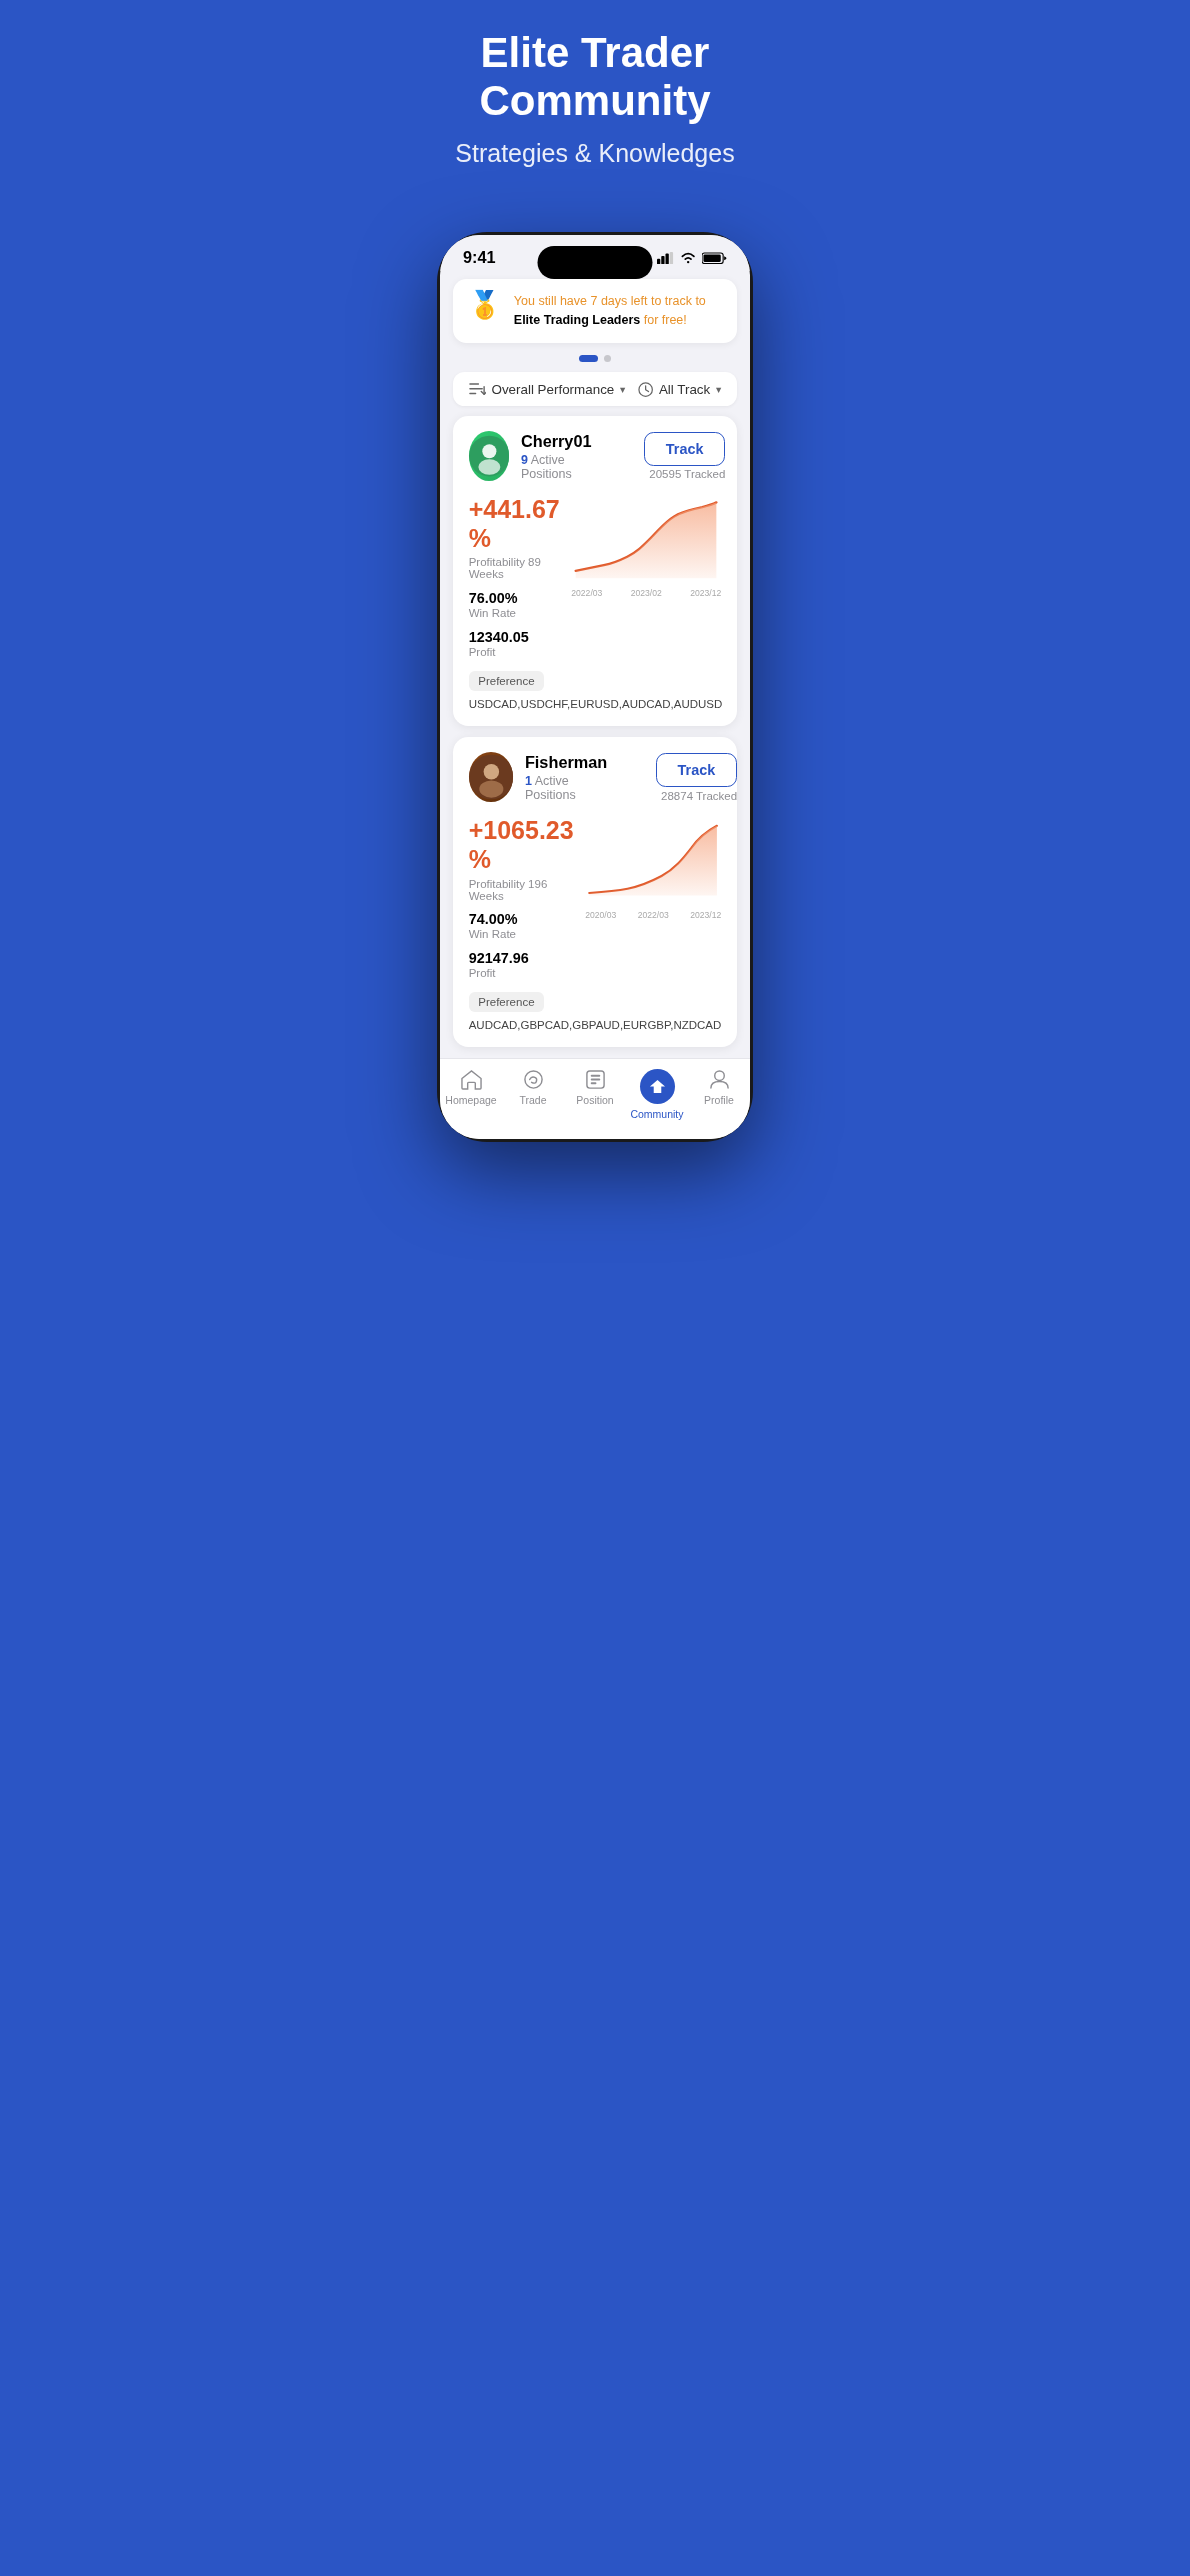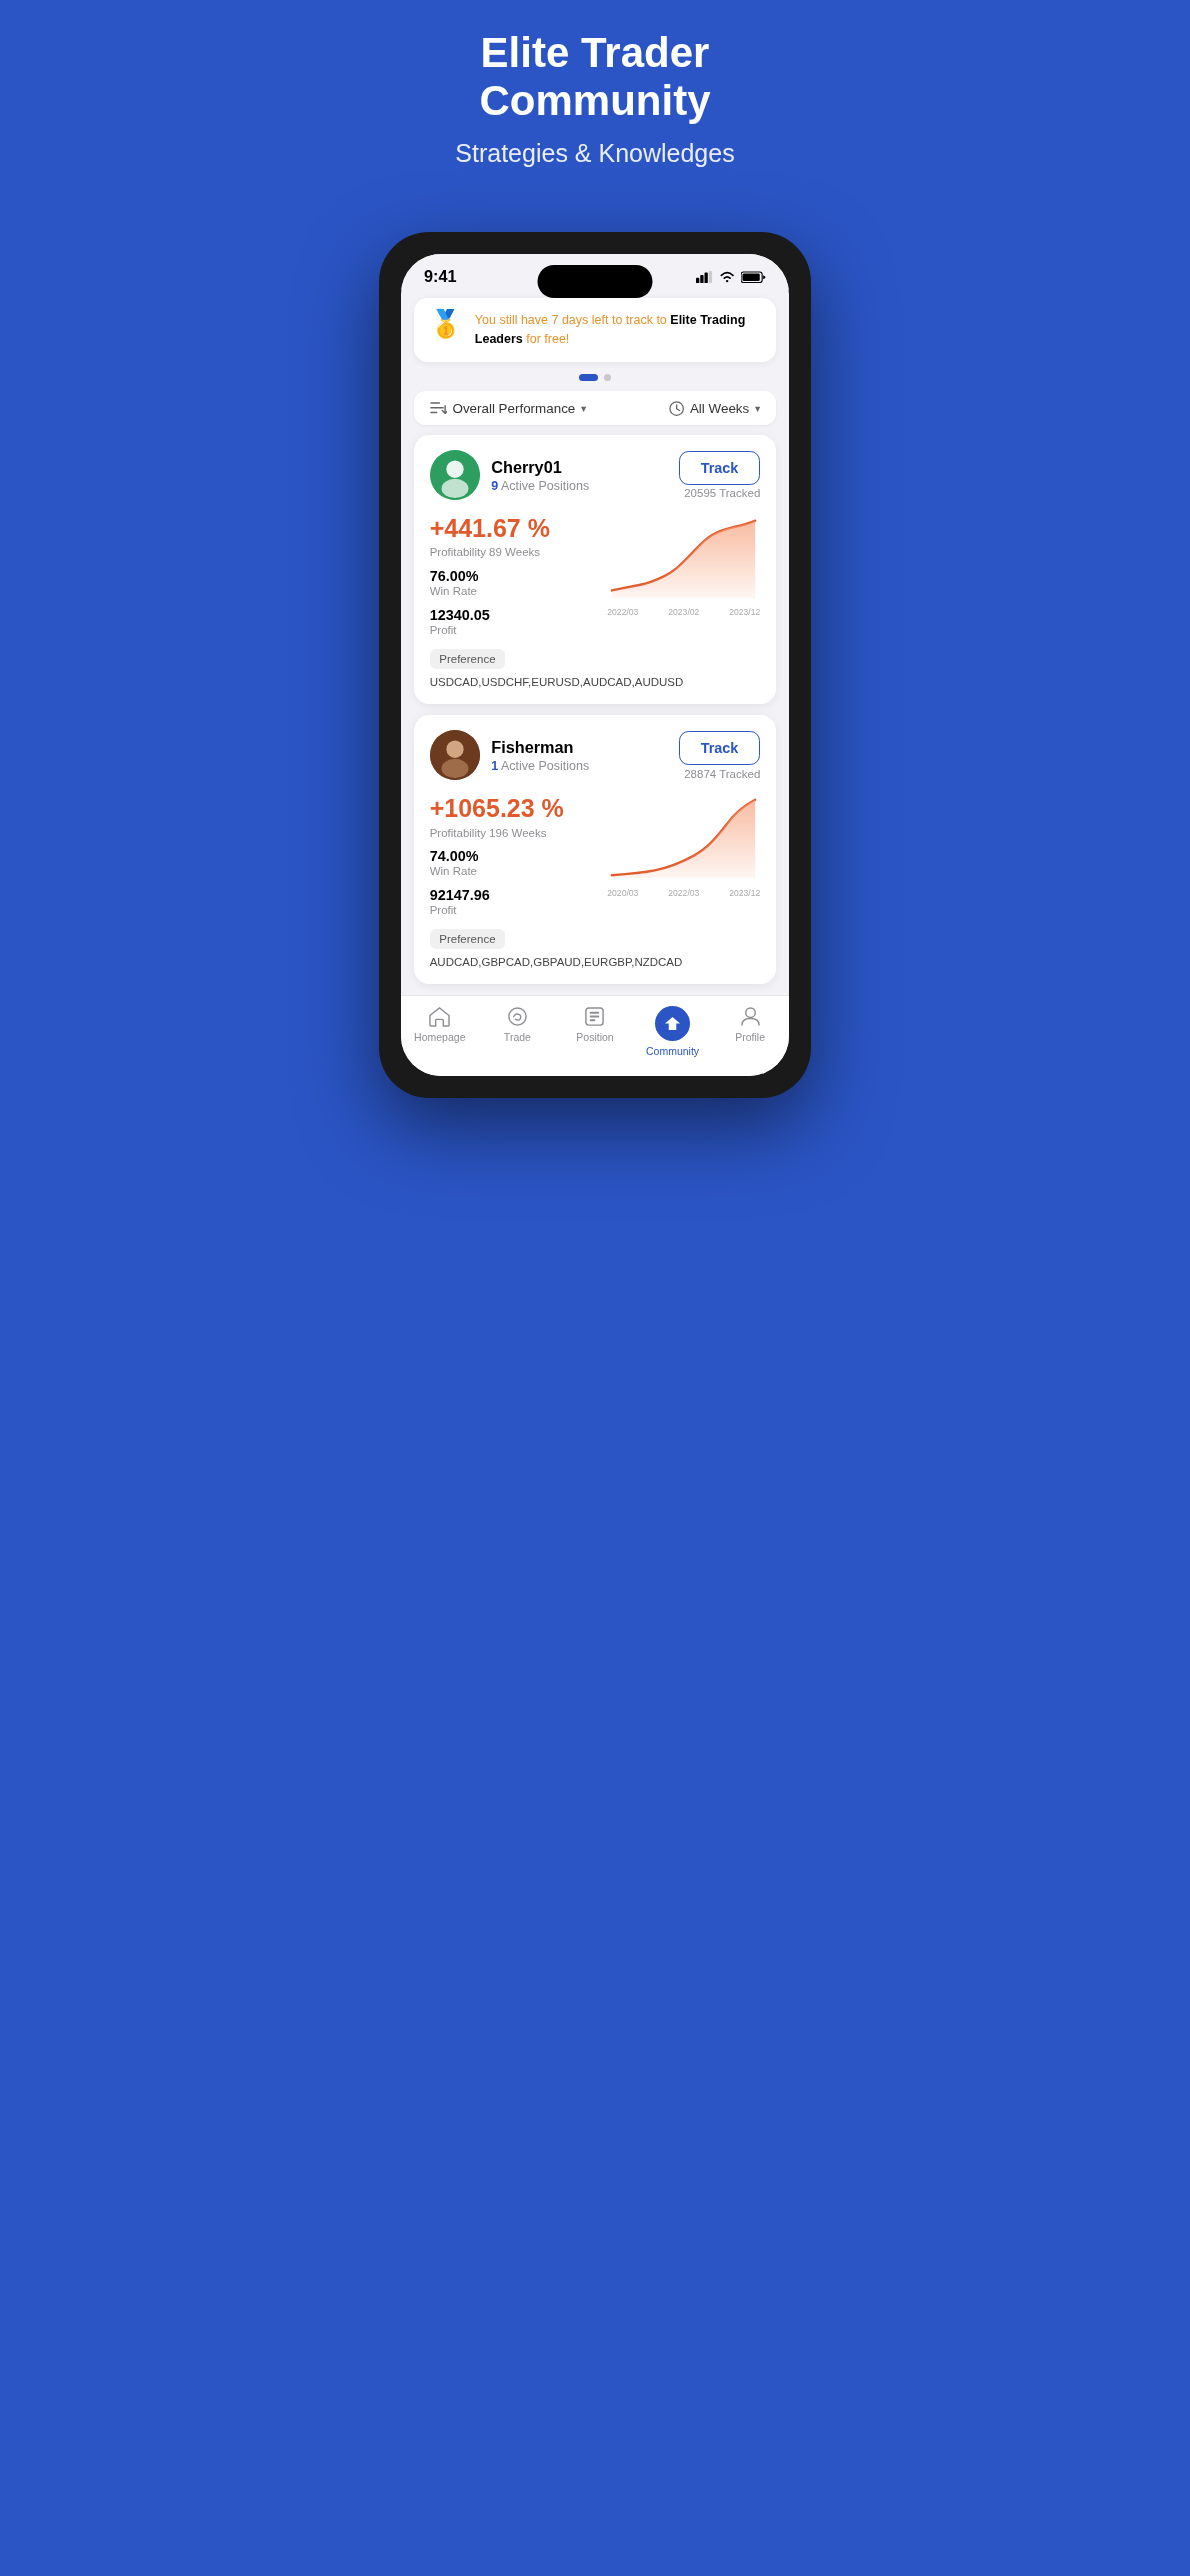--- a/index.html
+++ b/index.html
@@ -26,24 +26,24 @@
     .hero-subtitle {
       color: rgba(255,255,255,0.9);
       font-size: 25px;
       font-weight: 500;
       text-align: center;
       margin-bottom: 35px;
     }
 
     
     .phone {
-      width: 432px;
+      width: 316px;
       background: #1a1a1a;
       border-radius: 50px;
-      padding: 22px;
+      padding: 3px;
       box-shadow: 0 29px 77px rgba(0,0,0,0.5);
       position: relative;
     }
     .phone-inner {
       background: #f2f2f7;
       border-radius: 40px;
       overflow: hidden;
       position: relative;
     }
 
@@ -386,21 +386,21 @@
           <line x1="16" y1="13" x2="16" y2="5" stroke="#666" stroke-width="1.5" stroke-linecap="round"></line>
         </svg>
         <span>Overall Performance</span>
         <span class="chevron">▾</span>
       </div>
       <div class="filter-right">
         <svg width="15.3" height="15.3" viewBox="0 0 16 16" fill="none">
           <circle cx="8" cy="8" r="7" stroke="#666" stroke-width="1.3"></circle>
           <path d="M8 4 L8 8 L11 10" stroke="#666" stroke-width="1.3" stroke-linecap="round" stroke-linejoin="round"></path>
         </svg>
-        <span>All Weeks</span>
+        <span>All Track</span>
         <span class="chevron">▾</span>
       </div>
     </div>
 
     <div class="trader-card">
       <div class="trader-header">
         <div class="trader-left">
           <div class="avatar avatar-1">
             <svg width="50" height="50" viewBox="0 0 52 52">
               <circle cx="26" cy="26" r="26" fill="#2d9e5f"></circle>

